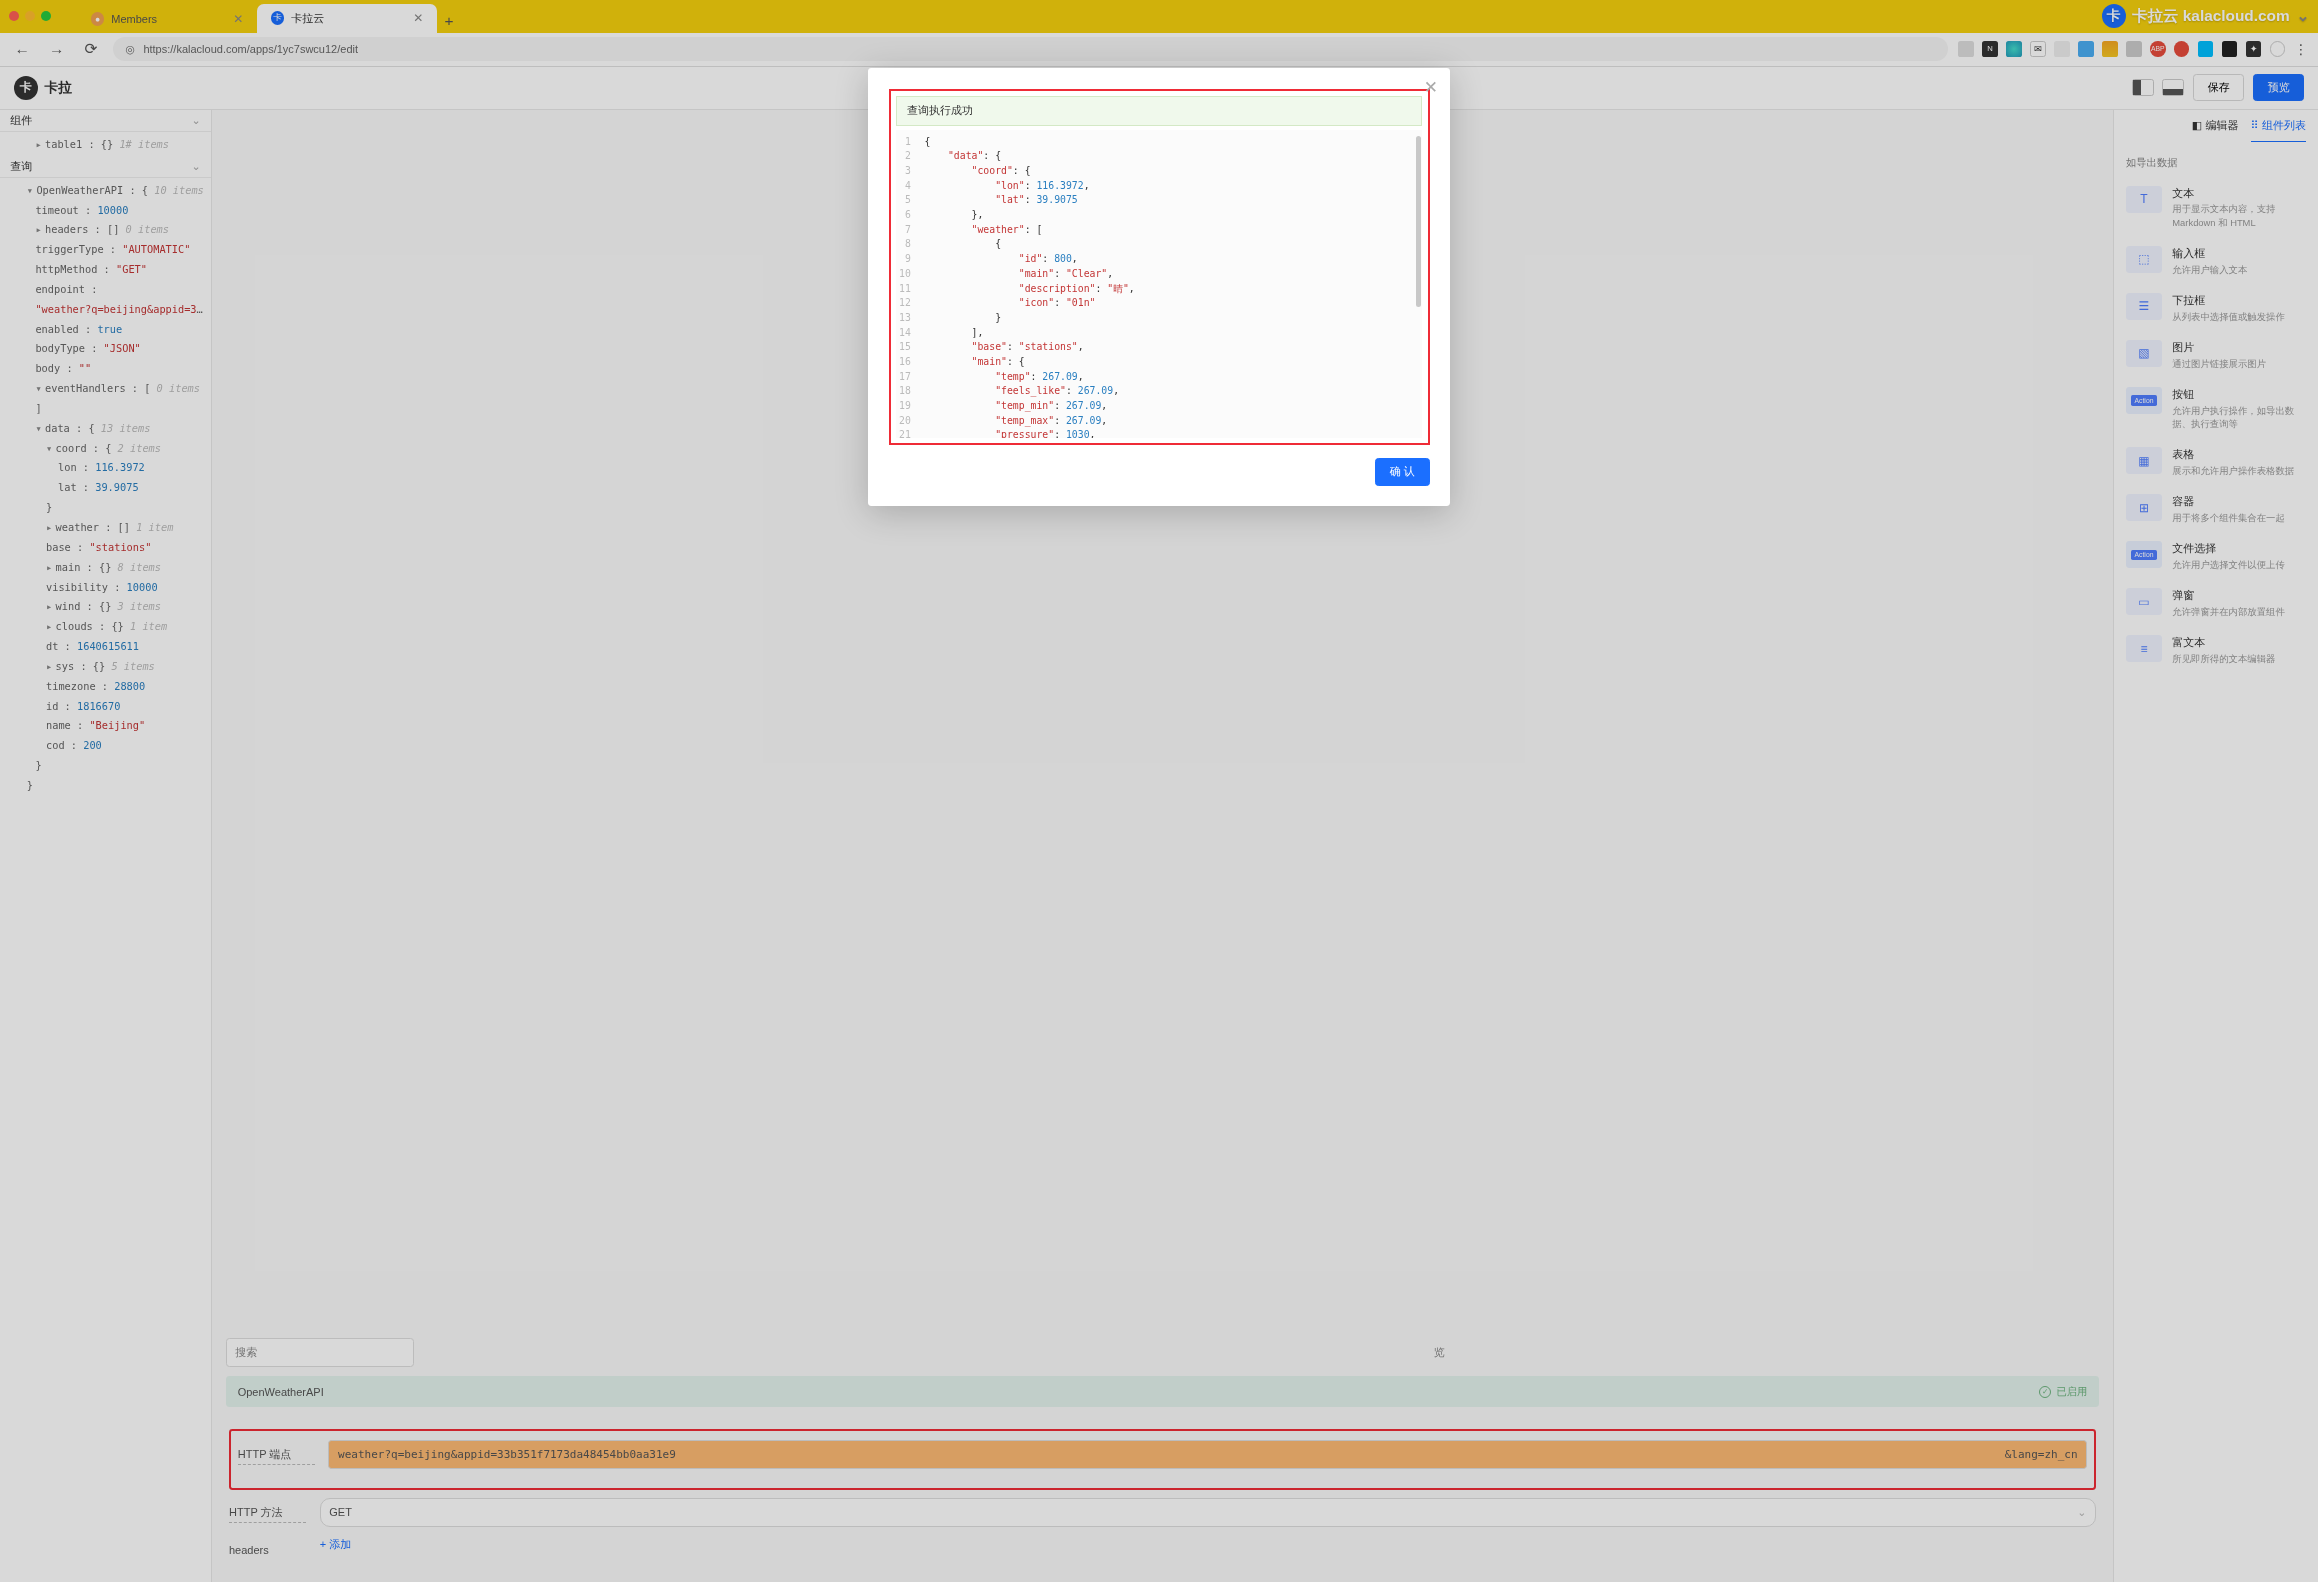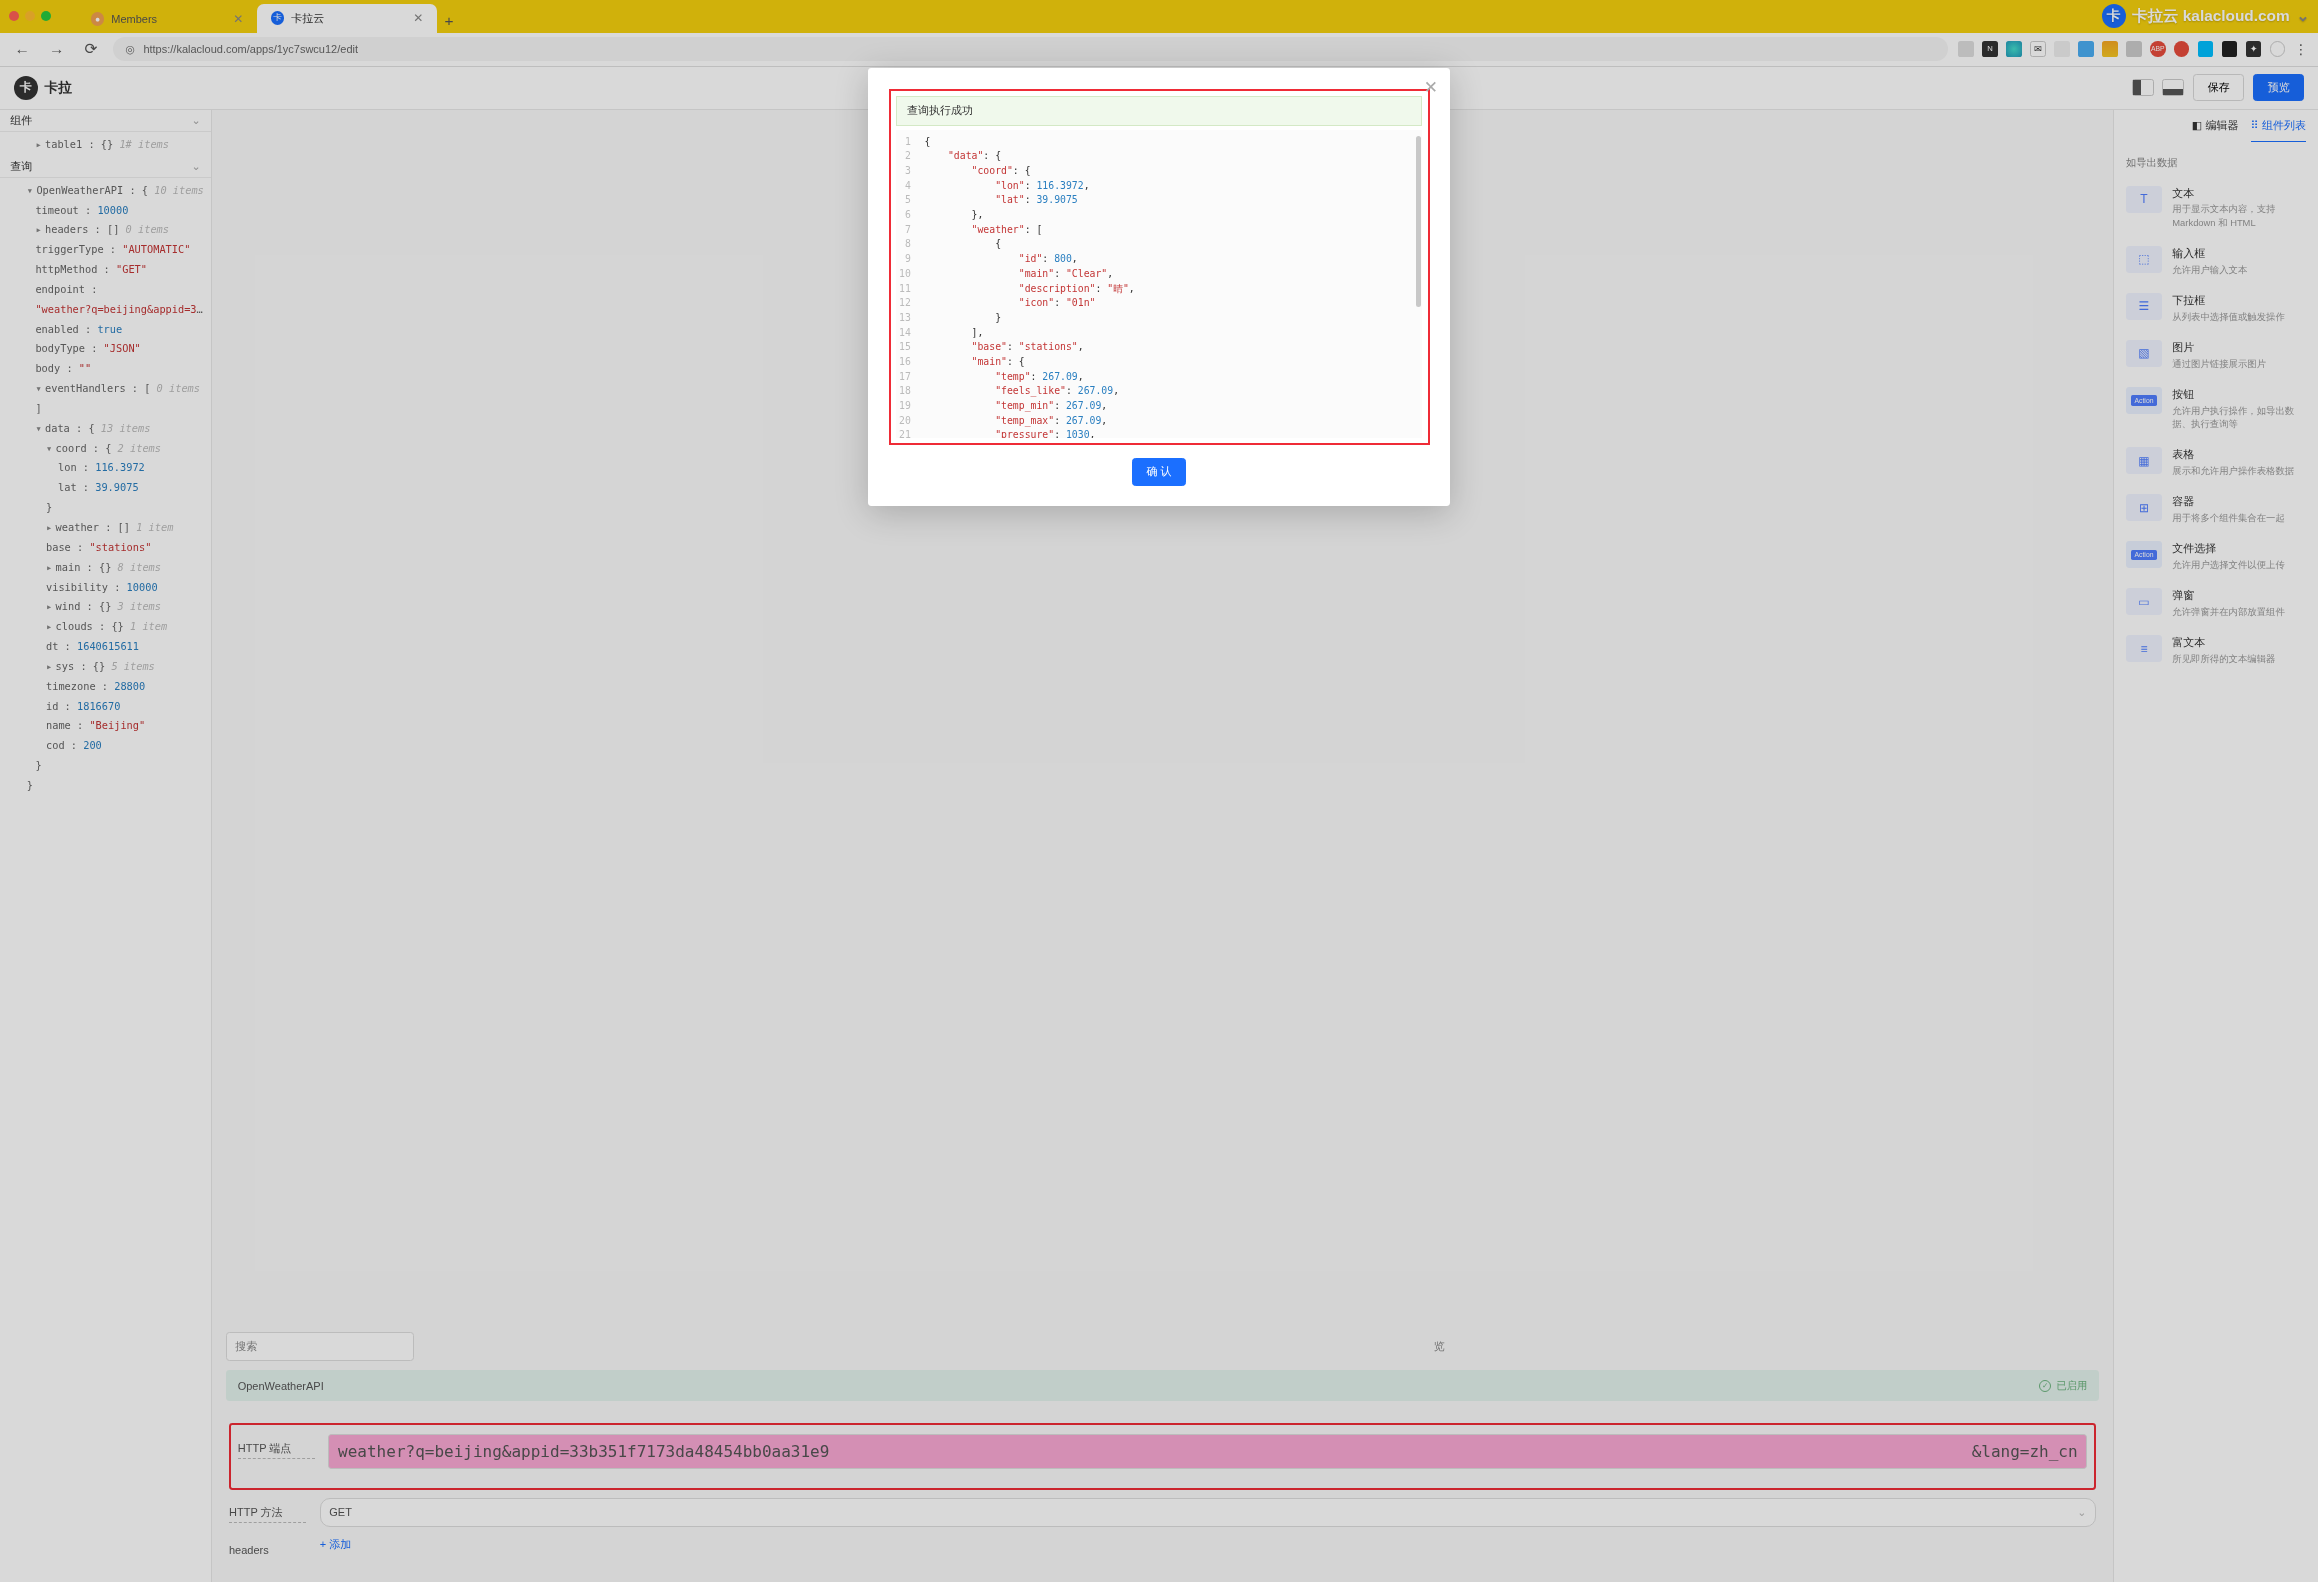--- a/index.html
+++ b/index.html
@@ -55,21 +55,21 @@
 .query-tab { padding: 5.1px 12px; color: #666; }
 .query-bar { display: flex; gap: 0; padding: 8.6px 13.7px; align-items: center; }
 .search-box { flex: 0 0 188px; padding: 6px 8.6px; border: 0.9px solid #ddd; border-radius: 3.4px; font-size: 11px; color: #888; background: #fff; }
 .api-chip { flex: 1; background: #e3f3ed; border-radius: 3.4px; padding: 8.6px 12px; display: flex; align-items: center; justify-content: space-between; color: #555; font-size: 11px; }
 .api-status { display: flex; align-items: center; gap: 5.1px; color: #6db37f; font-size: 10.3px; }
 .status-dot { width: 12px; height: 12px; border-radius: 50%; border: 1.7px solid #6db37f; display: flex; align-items: center; justify-content: center; font-size: 7.7px; }
 .http-section { padding: 13.7px 17px; }
 .http-title { font-size: 11px; color: #66717f; margin-bottom: 10.3px; padding-bottom: 5.1px; }
 .http-row { display: flex; align-items: flex-start; gap: 13.7px; margin-bottom: 10.3px; }
 .http-label { width: 77px; font-size: 11px; color: #555; padding-top: 6.8px; border-bottom: 0.9px dashed #bbb; display: inline-block; padding-bottom: 1.7px; }
-.http-input { flex: 1; border: 0.9px solid #ddd; border-radius: 3.4px; padding: 6.8px 8.6px; font-size: 16px; font-family: Menlo, monospace; color: #555; background: #f9a8d4; display: flex; justify-content: space-between; word-break: break-all; gap: 24px; }
+.http-input { flex: 1; border: 0.9px solid #ddd; border-radius: 3.4px; padding: 6.8px 8.6px; font-size: 11px; font-family: Menlo, monospace; color: #555; background: #fdba74; display: flex; justify-content: space-between; word-break: break-all; gap: 24px; }
 .http-select { flex: 1; border: 0.9px solid #ddd; border-radius: 10px; padding: 6.8px 8.6px; font-size: 11px; color: #555; background: #fff; display: flex; justify-content: space-between; align-items: center; }
 .add-link { color: #1b6fff; font-size: 11px; cursor: pointer; }
 .redbox { border: 2.6px solid #ef2b36; border-radius: 3.4px; }
 .right-panel { width: 205px; border-left: 0.9px solid #e8e8e8; background: #fff; display: flex; flex-direction: column; }
 .right-tabs { display: flex; justify-content: flex-end; gap: 12px; padding: 8.6px 12px; border-bottom: 1.7px solid transparent; font-size: 11px; }
 .right-tab { display: flex; align-items: center; gap: 3.4px; color: #333; padding-bottom: 6.8px; }
 .right-tab.active { color: #1b6fff; border-bottom: 1.7px solid #1b6fff; margin-bottom: -1.7px; }
 .right-section-title { padding: 6.8px 12px; font-size: 10.3px; color: #888; }
 .component-list { overflow-y: auto; flex: 1; }
 .comp-item { display: flex; gap: 10.3px; padding: 8.6px 12px; cursor: pointer; }
@@ -83,21 +83,21 @@
 .modal { width: 582px; background: #fff; border-radius: 3.4px; box-shadow: 0 6.8px 34px rgba(0,0,0,0.2); position: relative; padding: 20.5px; }
 .modal-close { position: absolute; top: 8.6px; right: 12px; font-size: 17px; color: #aaa; cursor: pointer; }
 .modal-inner-red { border: 2.6px solid #ef2b36; padding: 5.1px; }
 .success-banner { background: #f0f9ec; border: 0.9px solid #d4e9c6; padding: 6.8px 10.3px; font-size: 11px; color: #333; margin-bottom: 3.4px; }
 .code-view { background: #fbfbfb; max-height: 308px; overflow-y: auto; font-family: Menlo, Consolas, monospace; font-size: 9.8px; display: flex; position: relative; }
 .code-gutter { text-align: right; padding: 5.1px 6.8px 5.1px 3.4px; color: #bbb; user-select: none; line-height: 1.5; background: #fbfbfb; }
 .code-content { padding: 5.1px 6.8px; line-height: 1.5; flex: 1; white-space: pre; }
 .code-content .j-key { color: #c33535; }
 .code-content .j-str { color: #c33535; }
 .code-content .j-num { color: #2a7fc0; }
-.modal-footer { display: flex; justify-content: center; margin-top: 13.7px; }
+.modal-footer { display: flex; justify-content: flex-end; margin-top: 13.7px; }
 .scroll-thumb { position: absolute; right: 1.7px; top: 6.8px; width: 5.1px; height: 171px; background: #c8c8c8; border-radius: 2.6px; }
 </style>
 </head>
 <body>
 
 <div class="browser-chrome">
   <div class="traffic-lights">
     <div class="tl tl-red"></div>
     <div class="tl tl-yellow"></div>
     <div class="tl tl-green"></div>

